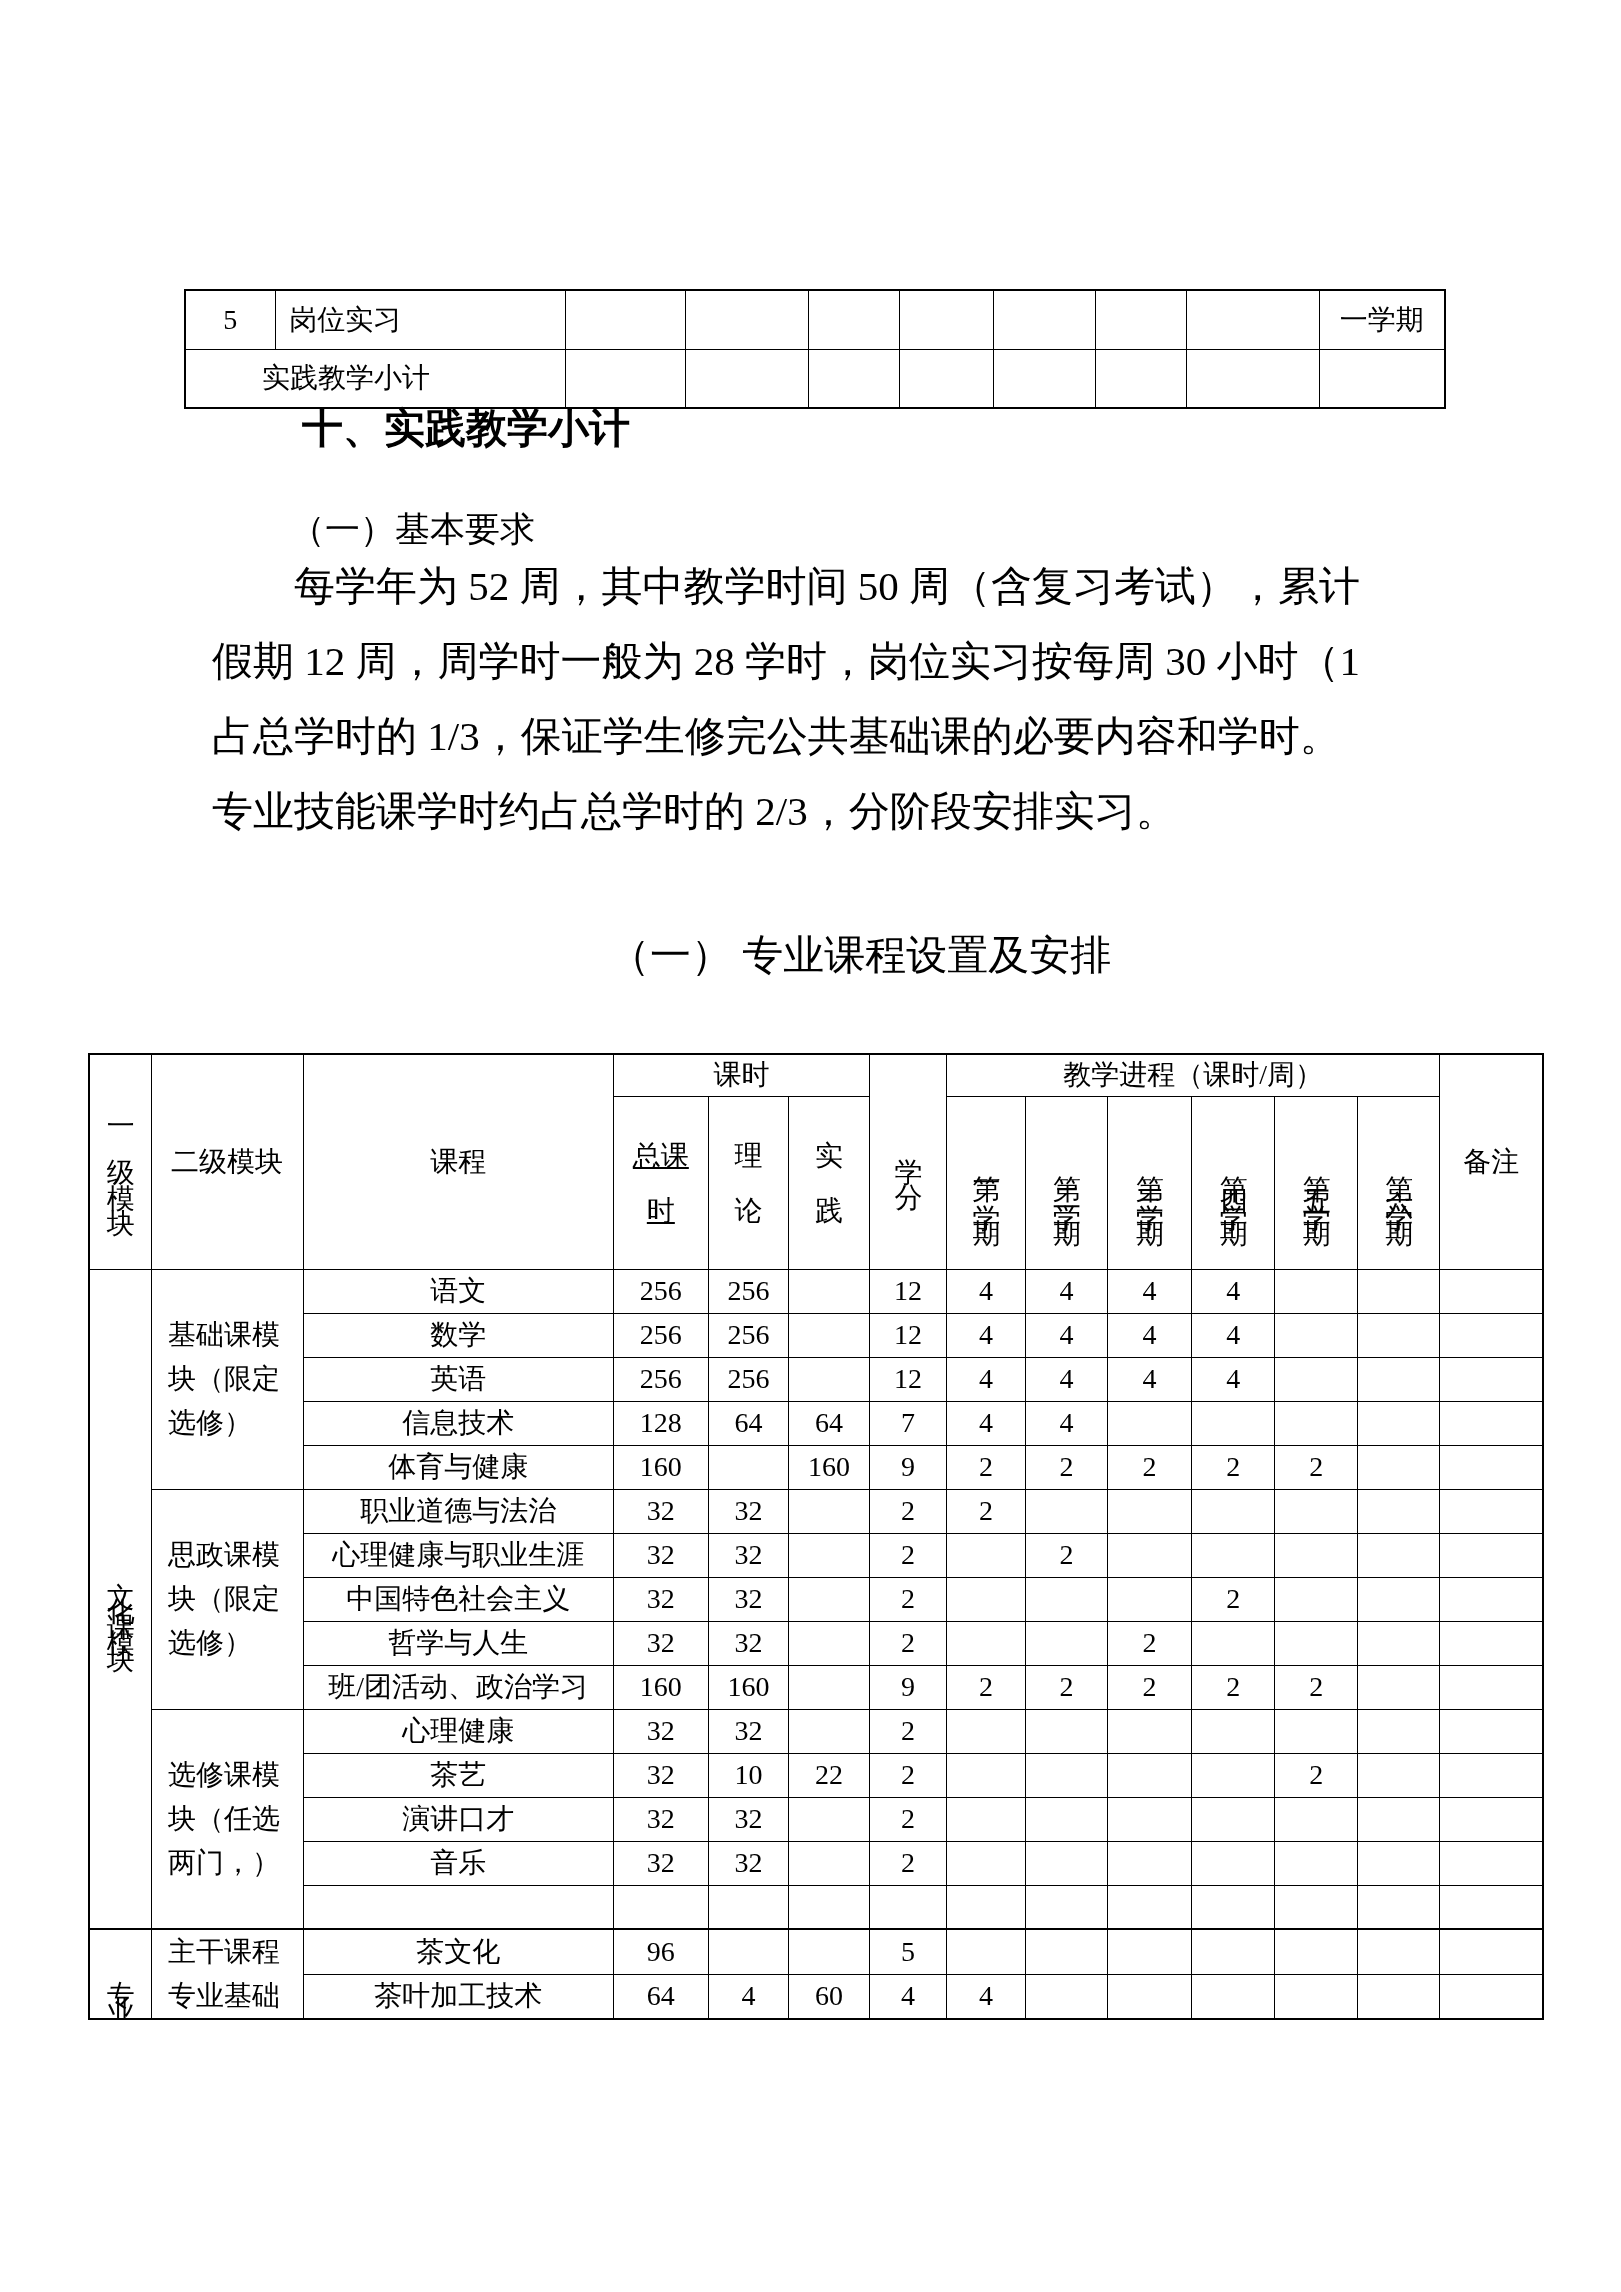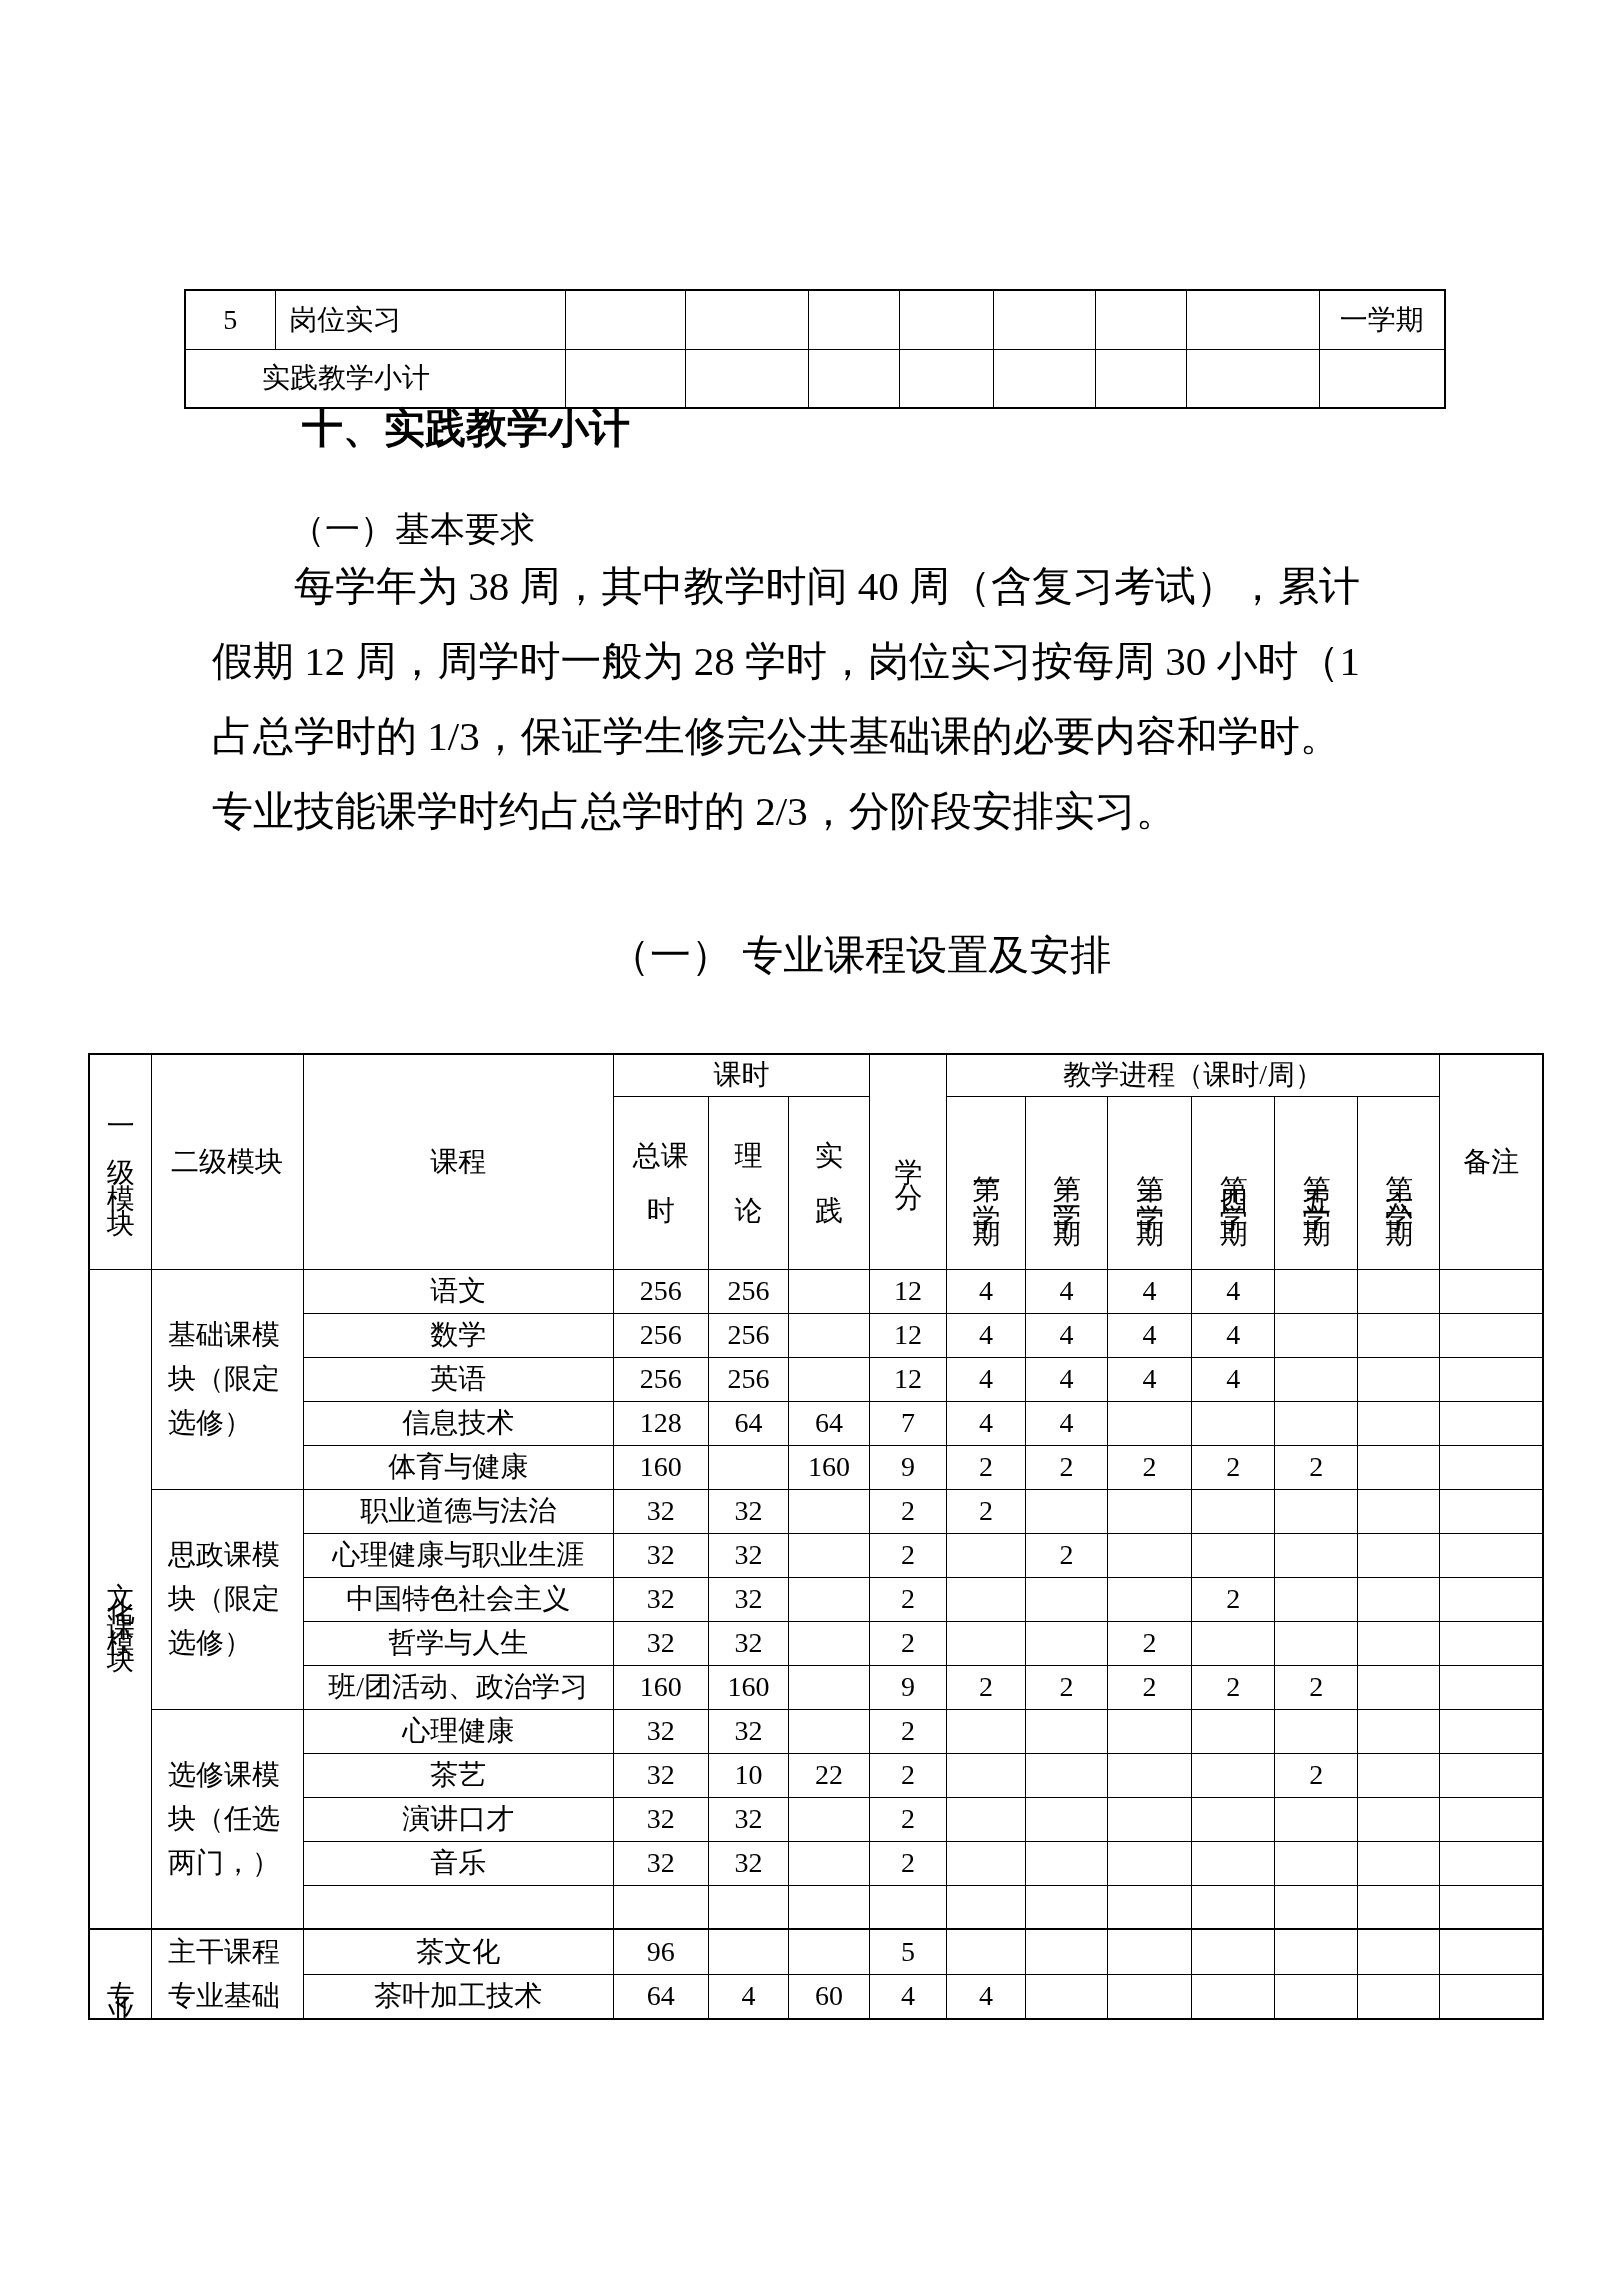--- a/index.html
+++ b/index.html
@@ -26,21 +26,21 @@
   #course-table{left:88px;top:1053px;width:1456px;}
   #course-table tr{height:44px;}
   #course-table tr.h1{height:42px;}
   #course-table tr.h2{height:173px;}
   #course-table tr.sec td{border-top:2px solid #000;}
   .vert{writing-mode:vertical-rl;text-orientation:upright;margin:0 auto;line-height:1;}
   .vh1{letter-spacing:25.5px;}
   .vh2{letter-spacing:14.7px;}
   .vb{letter-spacing:15.7px;}
   .wb{margin:0 auto;word-break:break-all;line-height:55px;text-align:center;}
-  .w2{width:59px;}
+  .w2{width:59px;text-decoration:underline;}
   .w1{width:29px;}
   .mod{width:118px;margin:0 auto;word-break:break-all;line-height:44px;text-align:left;}
   
   .h-main{
     position:absolute;left:302px;top:406px;
     font-family:"Liberation Sans","DejaVu Sans",sans-serif;
     font-weight:bold;font-size:41px;line-height:1.1;
   }
   .h-sub{
     position:absolute;left:290px;top:480px;
@@ -137,21 +137,21 @@
             <div></div>
           </td>
         </tr>
       </tbody>
   </table>
 
   <div class="h-main">十、实践教学小计</div>
   <div class="h-sub">（一）基本要求</div>
 
   <div class="body-par">
-    <div class="ln first">每学年为 38 周，其中教学时间 40 周（含复习考试），累计</div>
+    <div class="ln first">每学年为 52 周，其中教学时间 50 周（含复习考试），累计</div>
     <div class="ln">假期 12 周，周学时一般为 28 学时，岗位实习按每周 30 小时（1</div>
     <div class="ln">占总学时的 1/3，保证学生修完公共基础课的必要内容和学时。</div>
     <div class="ln">专业技能课学时约占总学时的 2/3，分阶段安排实习。</div>
   </div>
 
   <div class="tbl-caption">（一） 专业课程设置及安排</div>
 
   <table id="course-table">
     <colgroup>
       <col style="width:62px">

